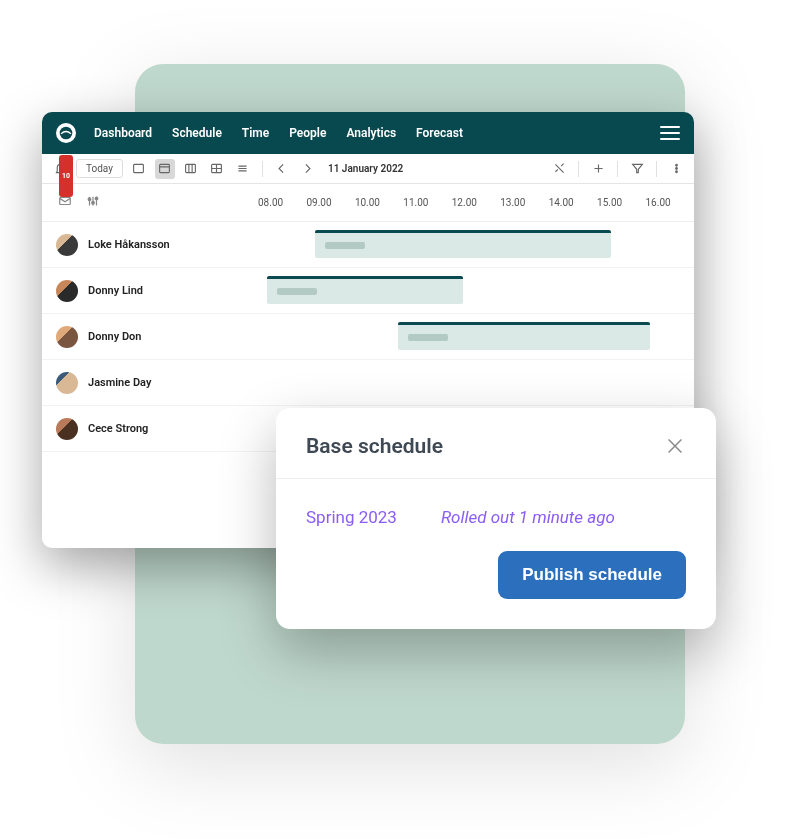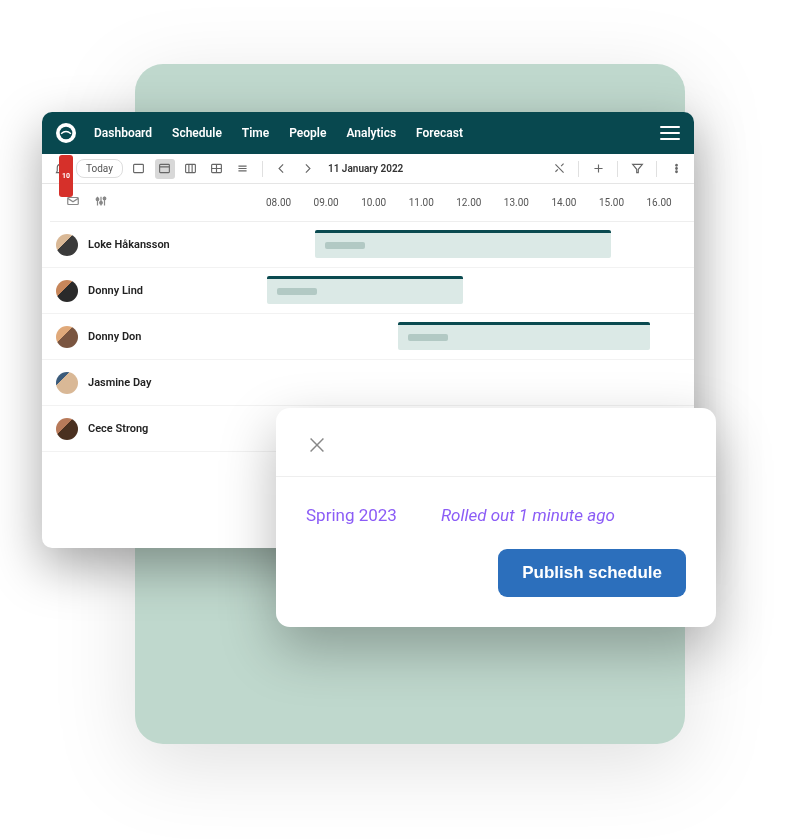--- a/index.html
+++ b/index.html
@@ -88,36 +88,35 @@
     font-size: 7px;
     font-weight: 700;
     padding: 16px 3px;
     border-radius: 3px;
     line-height: 10px;
   }
   .bell-wrap { position: relative; }
   .today-btn {
     padding: 3px 9px;
     border: 1px solid #ddd;
-    border-radius: 8px;
+    border-radius: 3px;
     font-size: 10px;
     cursor: pointer;
     background: #fff;
   }
   .date-text { font-size: 10px; color: #333; font-weight: 600; margin-left: 4px; }
   .tb-sep { width: 1px; height: 16px; background: #e0e0e0; margin: 0 3px; }
 
   .body-area { flex: 1; display: flex; flex-direction: column; position: relative; }
 
   .columns-header {
     height: 38px;
     display: flex;
     align-items: center;
     border-bottom: 1px solid #eee;
-    margin-left: 8px;
   }
   .left-col {
     width: 216px;
     flex-shrink: 0;
     display: flex;
     align-items: center;
     padding-left: 16px;
     gap: 14px;
     height: 100%;
   }
@@ -415,20 +414,21 @@
           </div>
           <div class="track"></div>
         </div>
       </div>
     </div>
 
   </div>
 
   <div class="modal">
     <div class="modal-header">
+      <div class="modal-title">Base schedule</div>
       <div class="close-x">
         <svg viewBox="0 0 24 24" fill="none">
             <line x1="5" y1="5" x2="19" y2="19"></line>
             <line x1="19" y1="5" x2="5" y2="19"></line>
           </svg>
       </div>
     </div>
     <div class="modal-body">
       <span>Spring 2023</span>
       <span class="status">Rolled out 1 minute ago</span>

